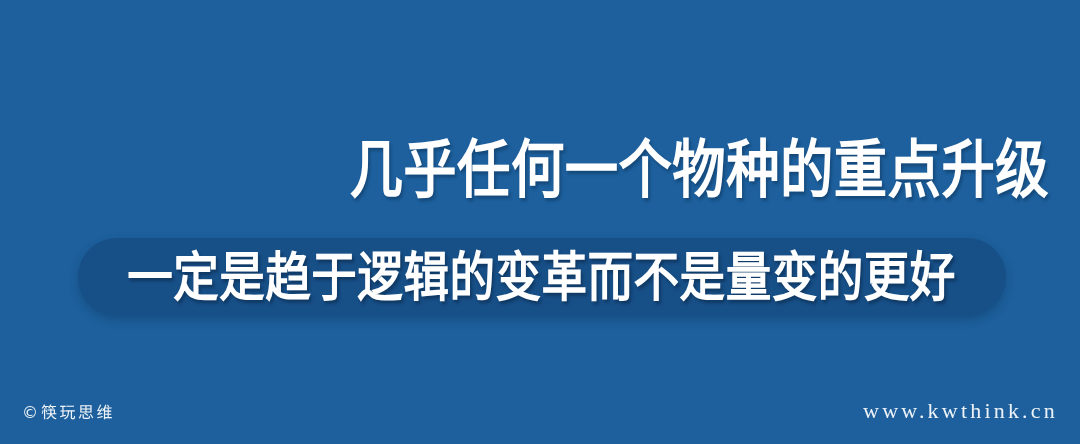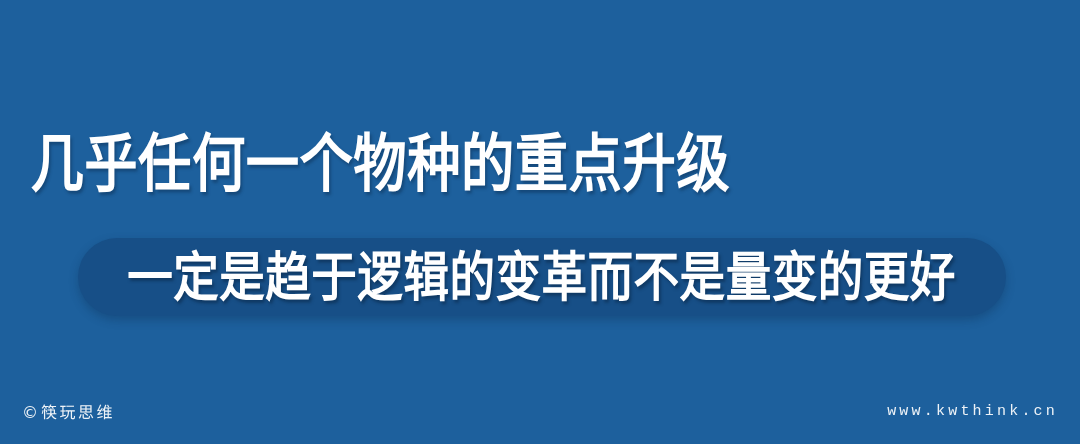--- a/index.html
+++ b/index.html
@@ -17,25 +17,25 @@
     background: #1d609d;
     font-family: "Liberation Sans", "DejaVu Sans", sans-serif;
     -webkit-font-smoothing: antialiased;
   }
 
   
   .headline {
     position: absolute;
     left: 0;
     right: 0;
-    top: 122px;
+    top: 128px;
     height: 84px;
     display: flex;
     align-items: center;
-    justify-content: flex-start;
+    justify-content: flex-end;
     pointer-events: none;
   }
 
   .headline-text {
     font-family: "DejaVu Sans", "Liberation Sans", sans-serif;
     font-size: 58px;
     line-height: 1;
     font-weight: 700;
     color: #ffffff;
     letter-spacing: 0.5px;
@@ -105,22 +105,22 @@
     align-items: baseline;
     gap: 3px;
   }
 
   .credit-mark {
     font-size: 16px;
     letter-spacing: 0;
   }
 
   .site-url {
-    font-family: Liberation Mono, monospace;
-    font-size: 15px;
+    font-family: Liberation Serif, serif;
+    font-size: 22px;
     font-weight: 400;
     color: rgba(255, 255, 255, 0.92);
     letter-spacing: 3.2px;
     white-space: nowrap;
   }
 </style>
 </head>
 <body>
 
 <div id="banner">

